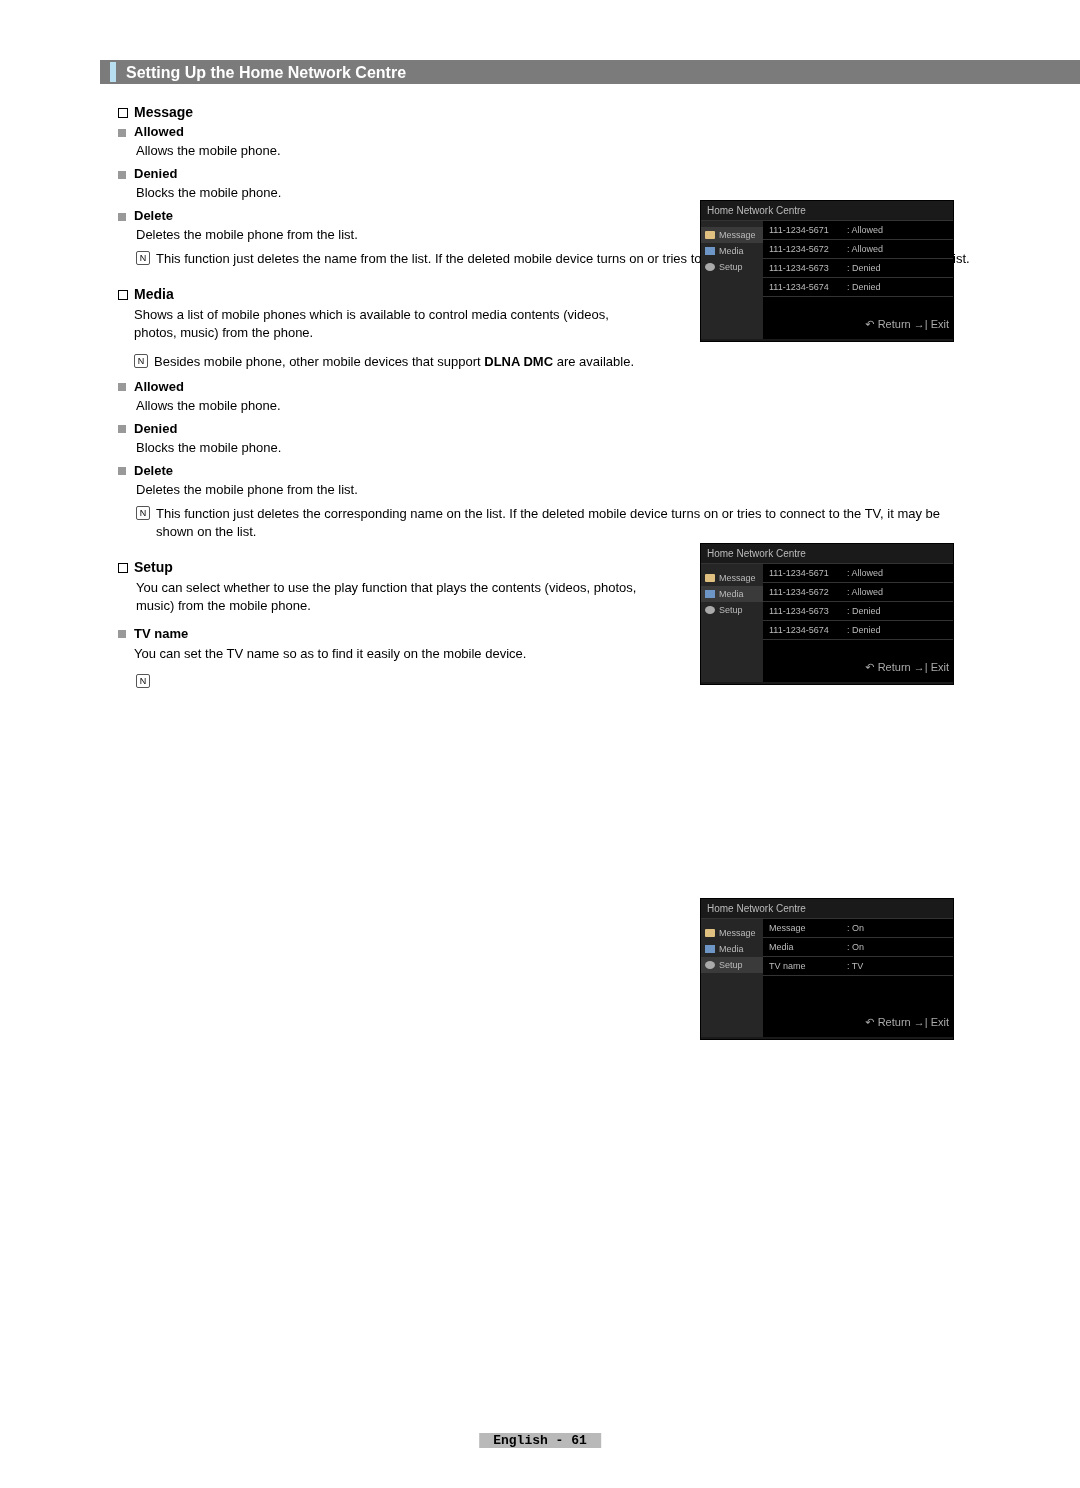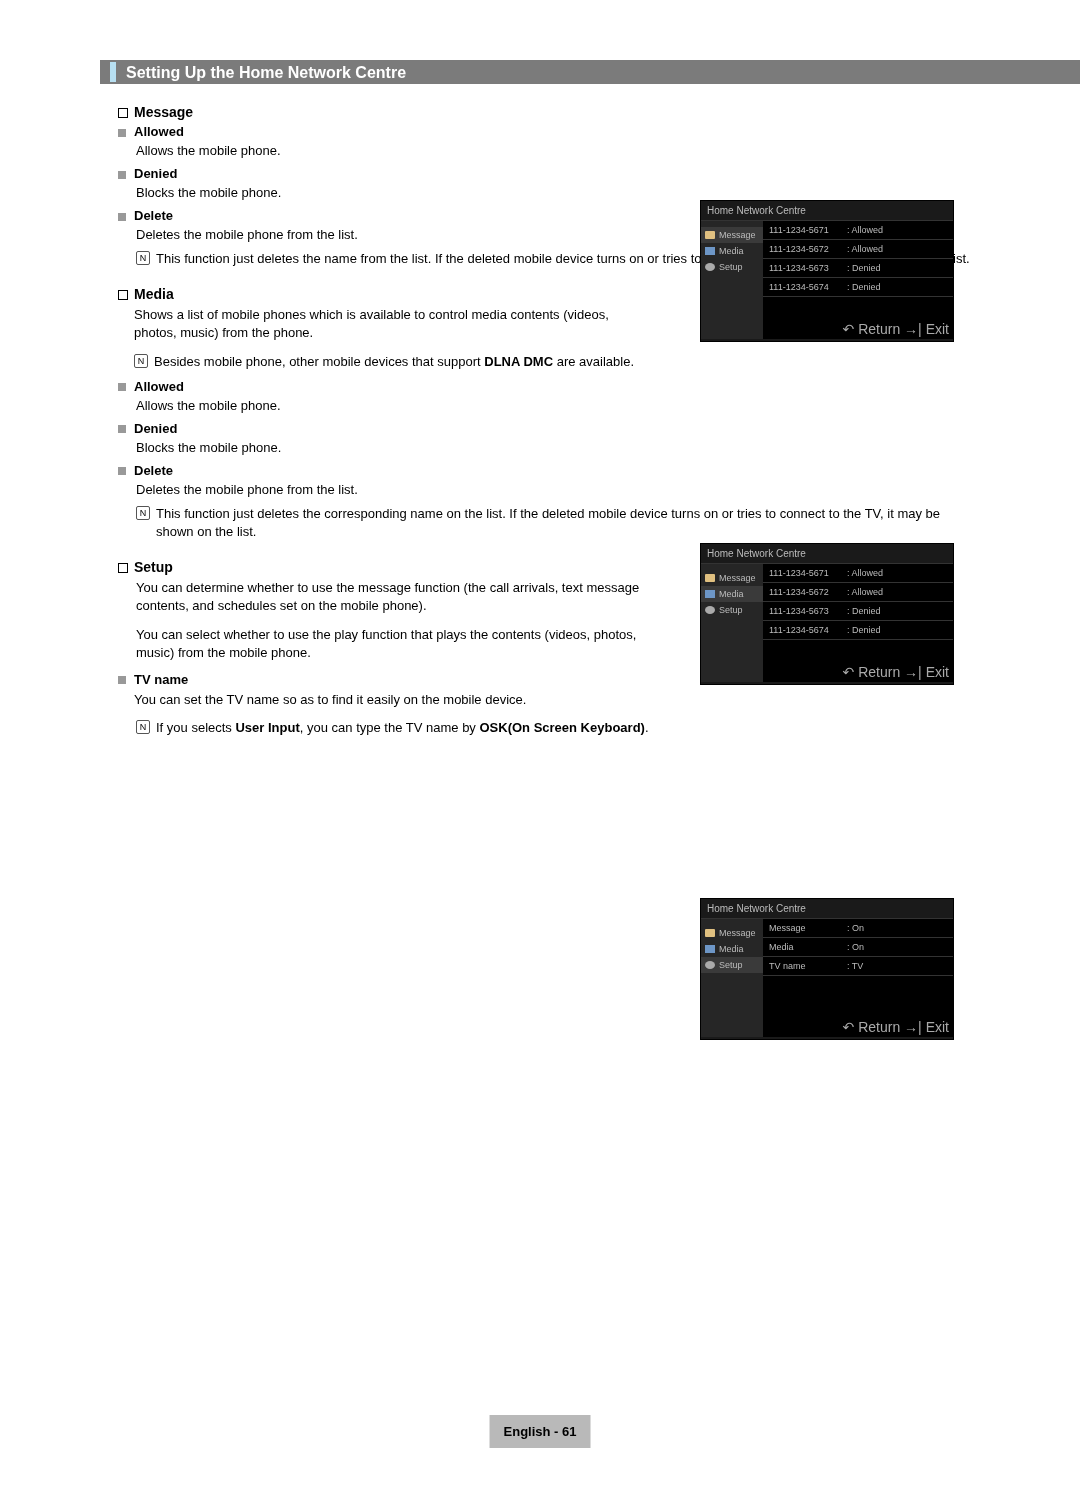--- a/index.html
+++ b/index.html
@@ -146,40 +146,41 @@
   .shot-row {
     display: flex;
     font-size: 9px;
     color: #bbb;
     padding: 4px 6px;
     border-bottom: 1px solid #333;
   }
   .shot-row span:first-child { width: 78px; }
   .shot-footer {
     position: absolute;
-    bottom: 2px;
+    bottom: 8px;
     right: 4px;
-    font-size: 14px;
+    font-size: 11px;
     color: #aaa;
   }
   .shot-footer .ret::before { content: "↶ "; }
   .shot-footer .exit::before { content: " →| "; }
 
   .shot-setup-col1 { width: 60px; }
 
   .footer {
     position: absolute;
     bottom: 40px;
     left: 50%;
     transform: translateX(-50%);
     background: #b9b9b9;
     color: #000;
     font-weight: bold;
     font-size: 13px;
-    padding: 9px 14px;
+    padding: 0 14px;
+    font-family: Liberation Mono, monospace;
   }
   strong { font-weight: bold; }
 </style>
 </head>
 <body>
 
 <div class="page">
   <div class="title-bar">
     <span class="marker"></span>
     <span>Setting Up the Home Network Centre</span>
@@ -240,33 +241,29 @@
       <span class="note-icon">N</span>
       <span>This function just deletes the corresponding name on the list. If the deleted mobile device turns on or tries to connect to the TV, it may be shown on the list.</span>
     </div>
   </div>
 
   <div class="section">
     <div class="section-header">
       <span class="checkbox"></span><span>Setup</span>
     </div>
 
-    <div class="desc" style="margin-left:36px;">You can determine whether to use the message function (the call arrivals, text message contents, and schedules set on the mobile phone).</div>
 
     <div class="desc" style="margin-left:36px;">You can select whether to use the play function that plays the contents (videos, photos, music) from the mobile phone.</div>
 
     <div class="sub-item">
       <span class="square-bullet"></span><span class="sub-label">TV name</span>
     </div>
     <div class="desc-wide" style="">You can set the TV name so as to find it easily on the mobile device.</div>
     <div class="note">
       <span class="note-icon">N</span>
-      <span>
-        <span>If you selects </span><strong>User Input</strong><span>, you can type the TV name by </span><strong>OSK(On Screen Keyboard)</strong><span>.</span>
-      </span>
     </div>
   </div>
 </div>
 
 <div class="shot shot1">
   <div class="shot-title">Home Network Centre</div>
   <div class="shot-body">
     <div class="shot-sidebar">
       <div class="sitem sel">
           <span class="sicon msg"></span>

